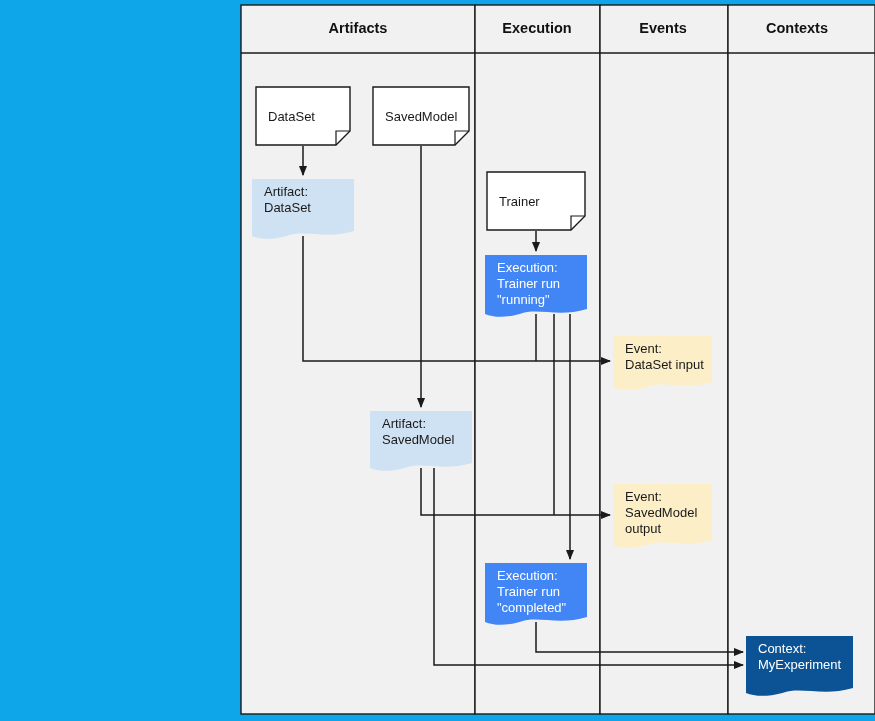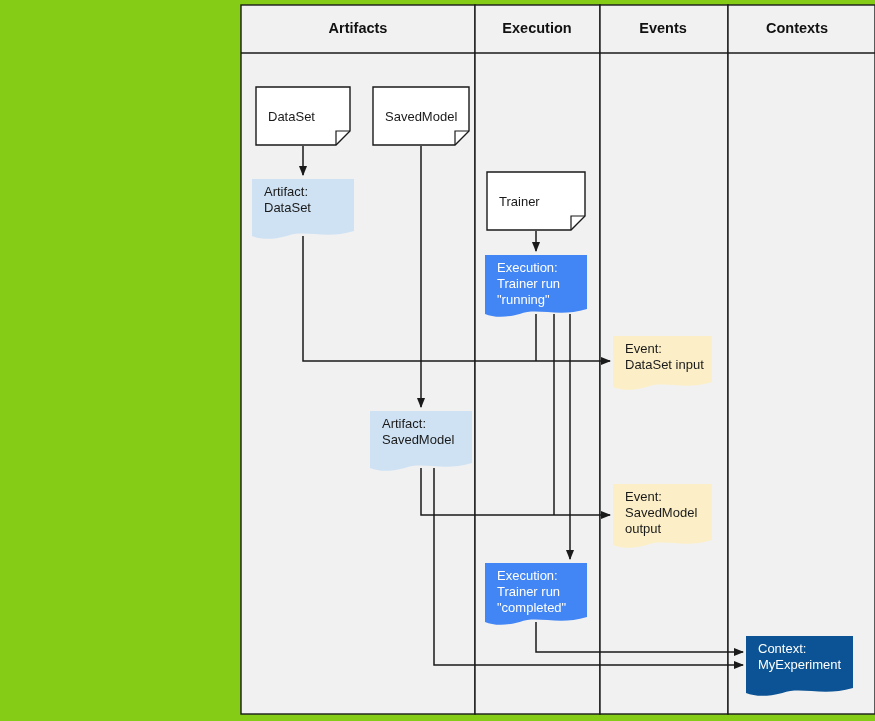--- a/index.html
+++ b/index.html
@@ -1,17 +1,17 @@
 <!DOCTYPE html>
 <html><head>
 <meta charset="utf-8">
 <style>
   html,body{margin:0;padding:0;background:#000;}
   body{width:875px;height:721px;overflow:hidden;font-family:"Liberation Sans",sans-serif;}
-  #stage{position:relative;width:875px;height:721px;background:#84cc16;}
+  #stage{position:relative;width:875px;height:721px;background:#0ea5e9;}
   #diagram{position:absolute;left:0;top:0;}
   .lane-title{font-size:14.5px;font-weight:bold;fill:#111;}
   .node-text{font-size:13px;fill:#1a1a1a;}
   .node-text-light{font-size:13px;fill:#ffffff;}
 </style>
 </head>
 <body>
 
 <div id="stage">
   <svg id="diagram" width="875" height="721" viewBox="0 0 875 721">

